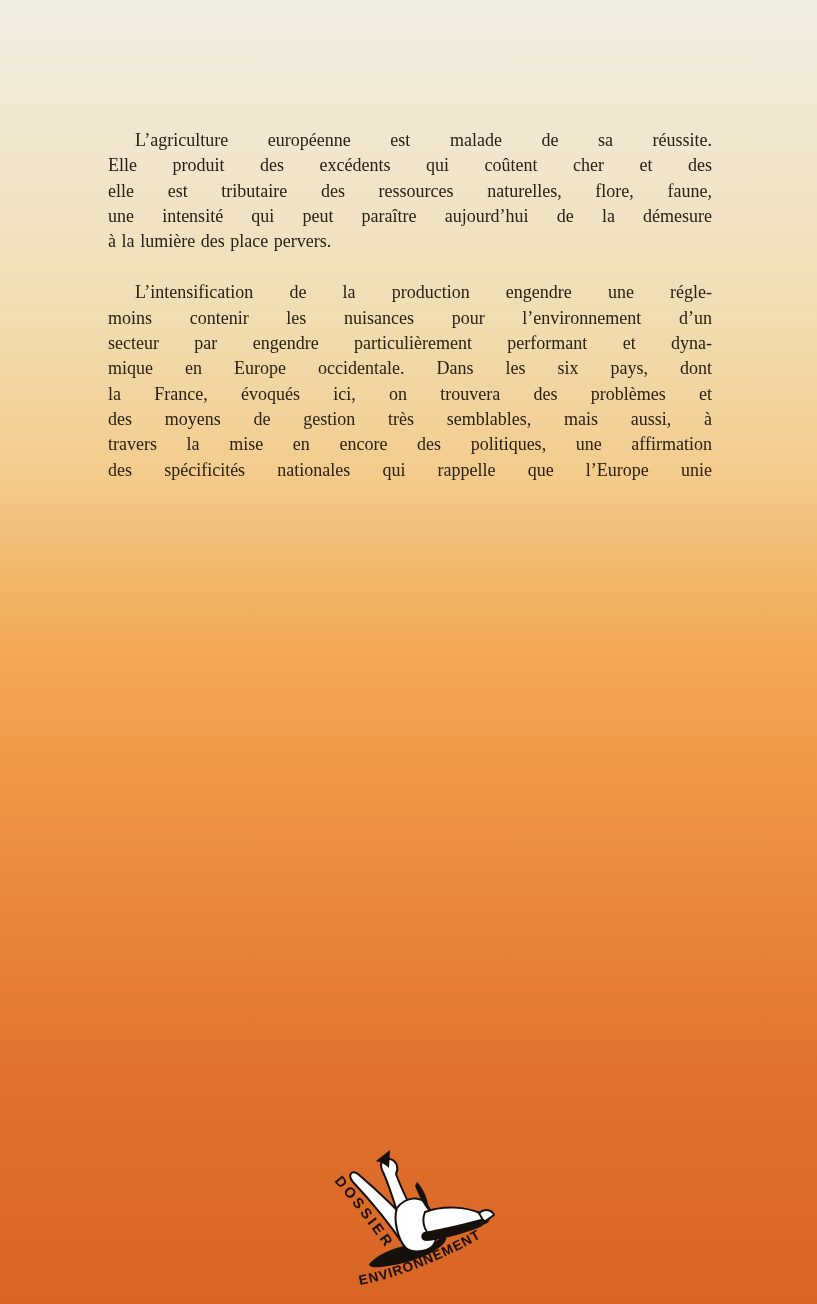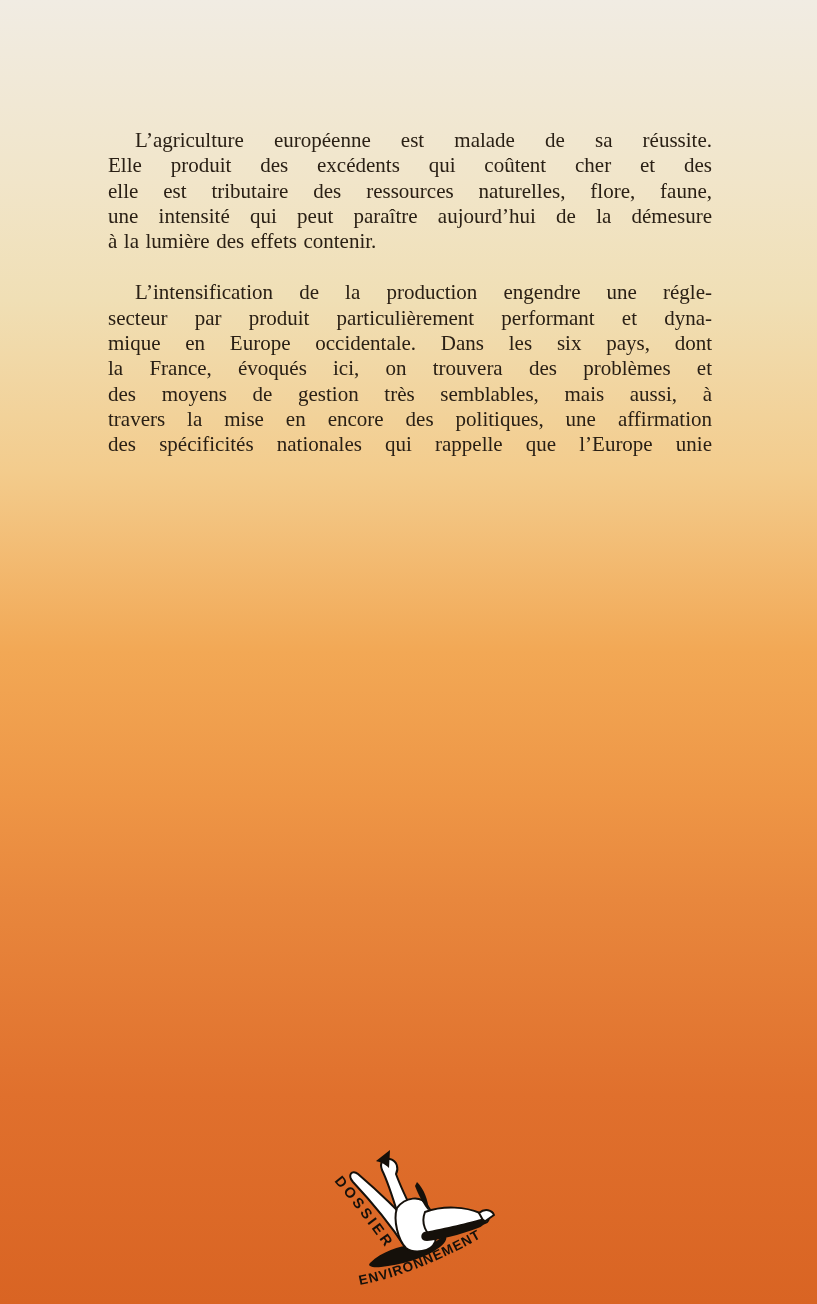--- a/index.html
+++ b/index.html
@@ -16,21 +16,21 @@
     
     background: linear-gradient(180deg, #f1ece3, #d96423);
     font-family: "Liberation Serif", "DejaVu Serif", serif;
   }
   .blurb {
     position: absolute;
     left: 108px;
     top: 128px;
     width: 604px;
     color: #2a2015;
-    font-size: 21px;
+    font-size: 18px;
     line-height: 25.3px;
   }
   .para { margin: 0 0 26px 0; }
   .line {
     height: 25.3px;
     text-align: justify;
     text-align-last: justify;
     word-spacing: 0.06em;
     white-space: nowrap;
   }
@@ -55,25 +55,26 @@
 <body>
 
 <div class="cover" style="background: linear-gradient(rgb(241, 236, 227) 0%, rgb(241, 229, 201) 14%, rgb(240, 223, 181) 23%, rgb(243, 204, 141) 36%, rgb(242, 168, 85) 50%, rgb(238, 150, 70) 61%, rgb(232, 135, 61) 69%, rgb(224, 112, 45) 84%, rgb(217, 100, 35) 100%);">
 
   <div class="blurb" style="color: rgb(42, 32, 21);">
       <div class="para">
         <div class="line first">L’agriculture européenne est malade de sa réussite.</div>
         <div class="line">Elle produit des excédents qui coûtent cher et des</div>
         <div class="line">elle est tributaire des ressources naturelles, flore, faune,</div>
         <div class="line">une intensité qui peut paraître aujourd’hui de la démesure</div>
-        <div class="line last">à la lumière des effets contenir.</div>
+        <div class="line last">à la lumière des place pervers.</div>
       </div>
       <div class="para">
         <div class="line first">L’intensification de la production engendre une régle-</div>
-        <div class="line">secteur par produit particulièrement performant et dyna-</div>
+        <div class="line">moins contenir les nuisances pour l’environnement d’un</div>
+        <div class="line">secteur par engendre particulièrement performant et dyna-</div>
         <div class="line">mique en Europe occidentale. Dans les six pays, dont</div>
         <div class="line">la France, évoqués ici, on trouvera des problèmes et</div>
         <div class="line">des moyens de gestion très semblables, mais aussi, à</div>
         <div class="line">travers la mise en encore des politiques, une affirmation</div>
         <div class="line">des spécificités nationales qui rappelle que l’Europe unie</div>
       </div>
     </div>
 
   <svg class="logo" viewBox="0 0 270 152" xmlns="http://www.w3.org/2000/svg">
     <g>

